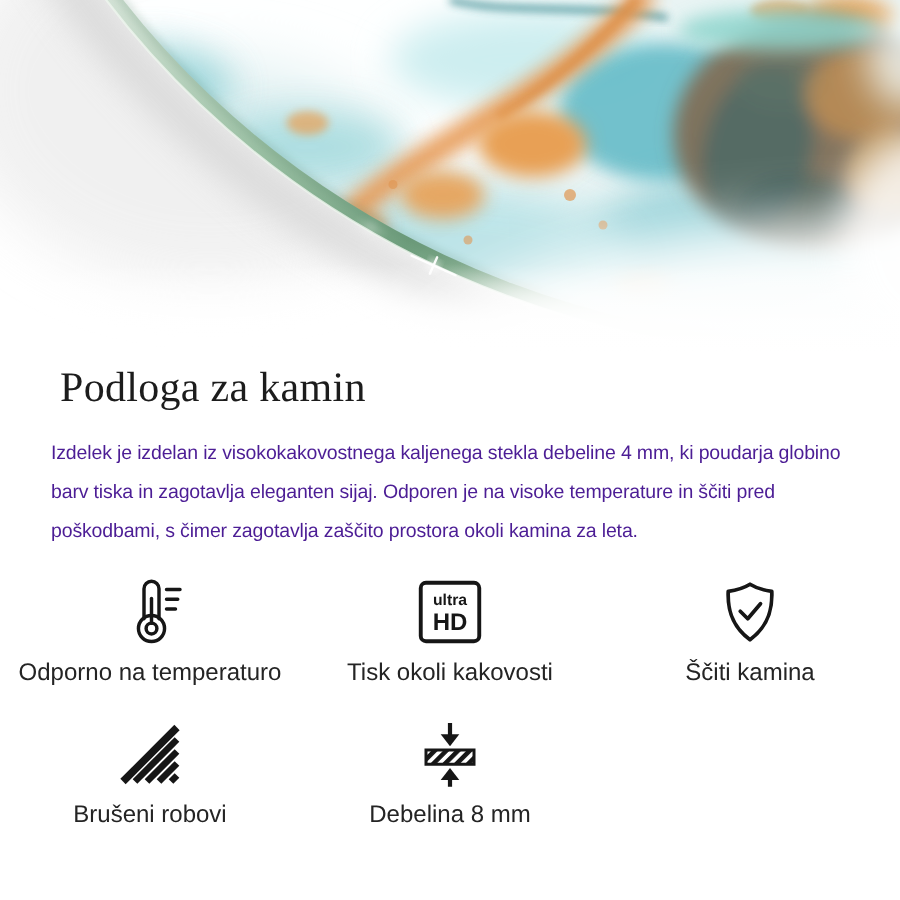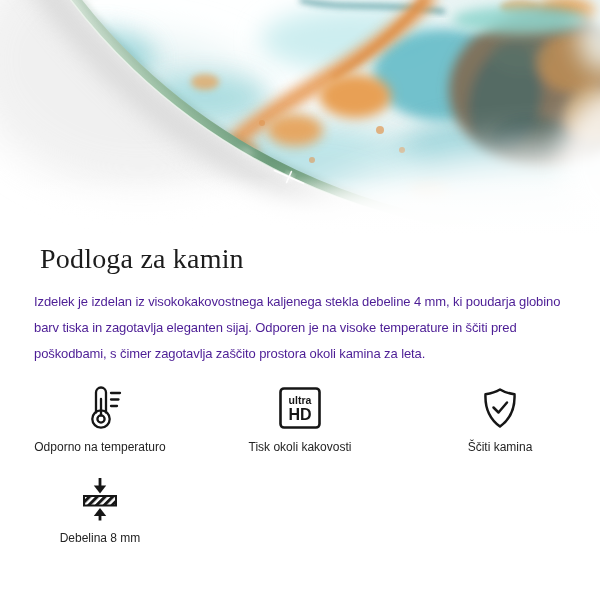--- a/index.html
+++ b/index.html
@@ -8,21 +8,21 @@
   .hero{position:relative;width:600px;height:236px;overflow:hidden;}
   .hero svg{display:block;}
   .content{padding:0 34px;}
   h1{font-family:"Liberation Serif","DejaVu Serif",serif;font-weight:400;color:#1c1c1c;
      font-size:28px;line-height:34px;margin:6px 0 0 6px;letter-spacing:.2px;}
   .desc{margin:13px 0 0 0;font-size:13px;line-height:26px;color:#4c1d95;max-width:538px;
         letter-spacing:-0.1px;}
   .features{margin:16px -34px 0;display:grid;grid-template-columns:repeat(3,1fr);row-gap:20px;}
   .feature{display:flex;flex-direction:column;align-items:center;}
   .feature .icon{height:48px;display:flex;align-items:flex-end;justify-content:center;}
-  .feature .label{margin-top:9px;font-size:12px;color:#242424;letter-spacing:0;}
+  .feature .label{margin-top:9px;font-size:16px;color:#242424;letter-spacing:0;}
   .ic{stroke:#161616;fill:none;stroke-width:2.3;stroke-linecap:round;stroke-linejoin:round;}
   .icf{fill:#161616;stroke:none;}
   .badge-text{font-family:"Liberation Sans",sans-serif;fill:#161616;text-anchor:middle;}
 </style>
 </head>
 <body>
 
 <div class="page">
 
   <div class="hero">
@@ -161,20 +161,34 @@
         <div class="icon">
           <svg width="46" height="46" viewBox="0 0 46 46">
             <path class="ic" style="stroke-width:2.5" d="M23,4.5 C27,7 32,8.5 37.5,9.2 C38,20 36,32 23,41.5 C10,32 8,20 8.5,9.2 C14,8.5 19,7 23,4.5 Z"></path>
             <path class="ic" style="stroke-width:2.5" d="M16.5,22.5 L21.5,27.5 L30,17.5"></path>
           </svg>
         </div>
         <div class="label">Ščiti kamina</div>
       </div>
 
 
+      <div class="feature">
+        <div class="icon">
+          <svg width="46" height="46" viewBox="0 0 46 46">
+            <g stroke="#161616" stroke-linecap="butt">
+              <path d="M5,41 L41,5" stroke-width="5"></path>
+              <path d="M13,41 L41,13" stroke-width="4.4"></path>
+              <path d="M21,41 L41,21" stroke-width="4.4"></path>
+              <path d="M29,41 L41,29" stroke-width="4.4"></path>
+              <path d="M37,41 L41,37" stroke-width="4.4"></path>
+            </g>
+          </svg>
+        </div>
+        <div class="label">Brušeni robovi</div>
+      </div>
 
       <div class="feature">
         <div class="icon">
           <svg width="46" height="46" viewBox="0 0 46 46">
             <defs>
               <pattern id="hatch6" patternUnits="userSpaceOnUse" width="5.5" height="5.5" patternTransform="rotate(45)">
                 <rect width="5.5" height="5.5" fill="#ffffff"></rect>
                 <rect width="3" height="5.5" fill="#161616"></rect>
               </pattern>
             </defs>

